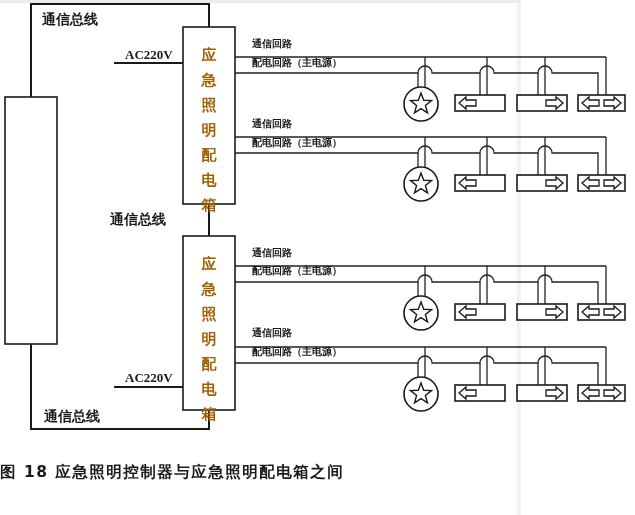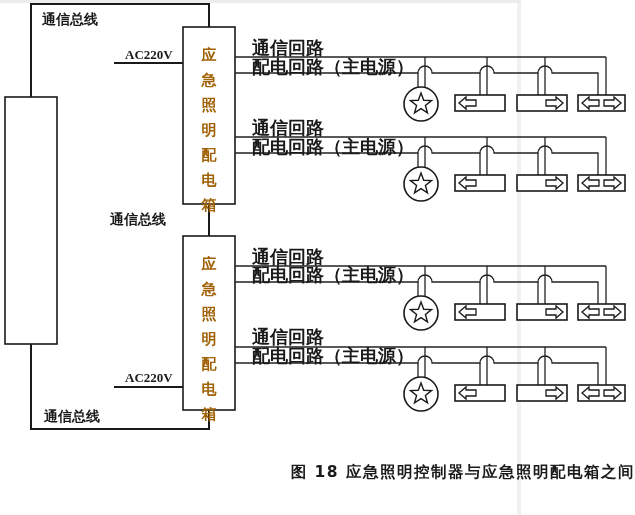--- a/index.html
+++ b/index.html
@@ -7,23 +7,23 @@
   #frame{position:absolute;left:0;top:0;width:521px;height:515px;background:#ffffff;}
   #frame::after{content:"";position:absolute;left:0;right:0;top:0;height:3px;background:#ececec;}
   #frame::before{content:"";position:absolute;right:0;top:0;bottom:0;width:4px;background:#f1f1f1;}
   svg{position:absolute;left:0;top:0;}
   .ln{stroke:#1a1a1a;stroke-width:2;fill:none;}
   .ln-thin{stroke:#222;stroke-width:1.3;fill:none;}
   .bx{stroke:#1a1a1a;stroke-width:1.6;fill:#fff;}
   .lbl{position:absolute;font-family:"DejaVu Serif",serif;font-weight:bold;color:#1a1a1a;white-space:nowrap;line-height:1;}
   .bus-lbl{font-size:14px;}
   .ac-lbl{font-size:13px;font-family:"Liberation Serif",serif;}
-  .loop-lbl{font-size:18px;}
+  .loop-lbl{font-size:10px;}
   .vert{position:absolute;font-family:"DejaVu Serif",serif;font-weight:bold;font-size:15px;color:#a16207;line-height:25px;width:20px;text-align:center;word-break:break-all;}
-  .caption{position:absolute;left:0;width:635px;text-align:right;font-family:"DejaVu Sans",sans-serif;font-weight:bold;font-size:15.5px;color:#1a1a1a;letter-spacing:1.5px;}
+  .caption{position:absolute;left:0;width:635px;text-align:left;font-family:"DejaVu Sans",sans-serif;font-weight:bold;font-size:15.5px;color:#1a1a1a;letter-spacing:1.5px;}
 </style>
 </head>
 <body>
 
 <div id="frame">
 
   <svg id="wires" width="635" height="515">
 
     <polyline class="ln" points="31,97 31,4 209,4 209,27"></polyline>
     <line class="ln" x1="209" y1="204" x2="209" y2="236"></line>

